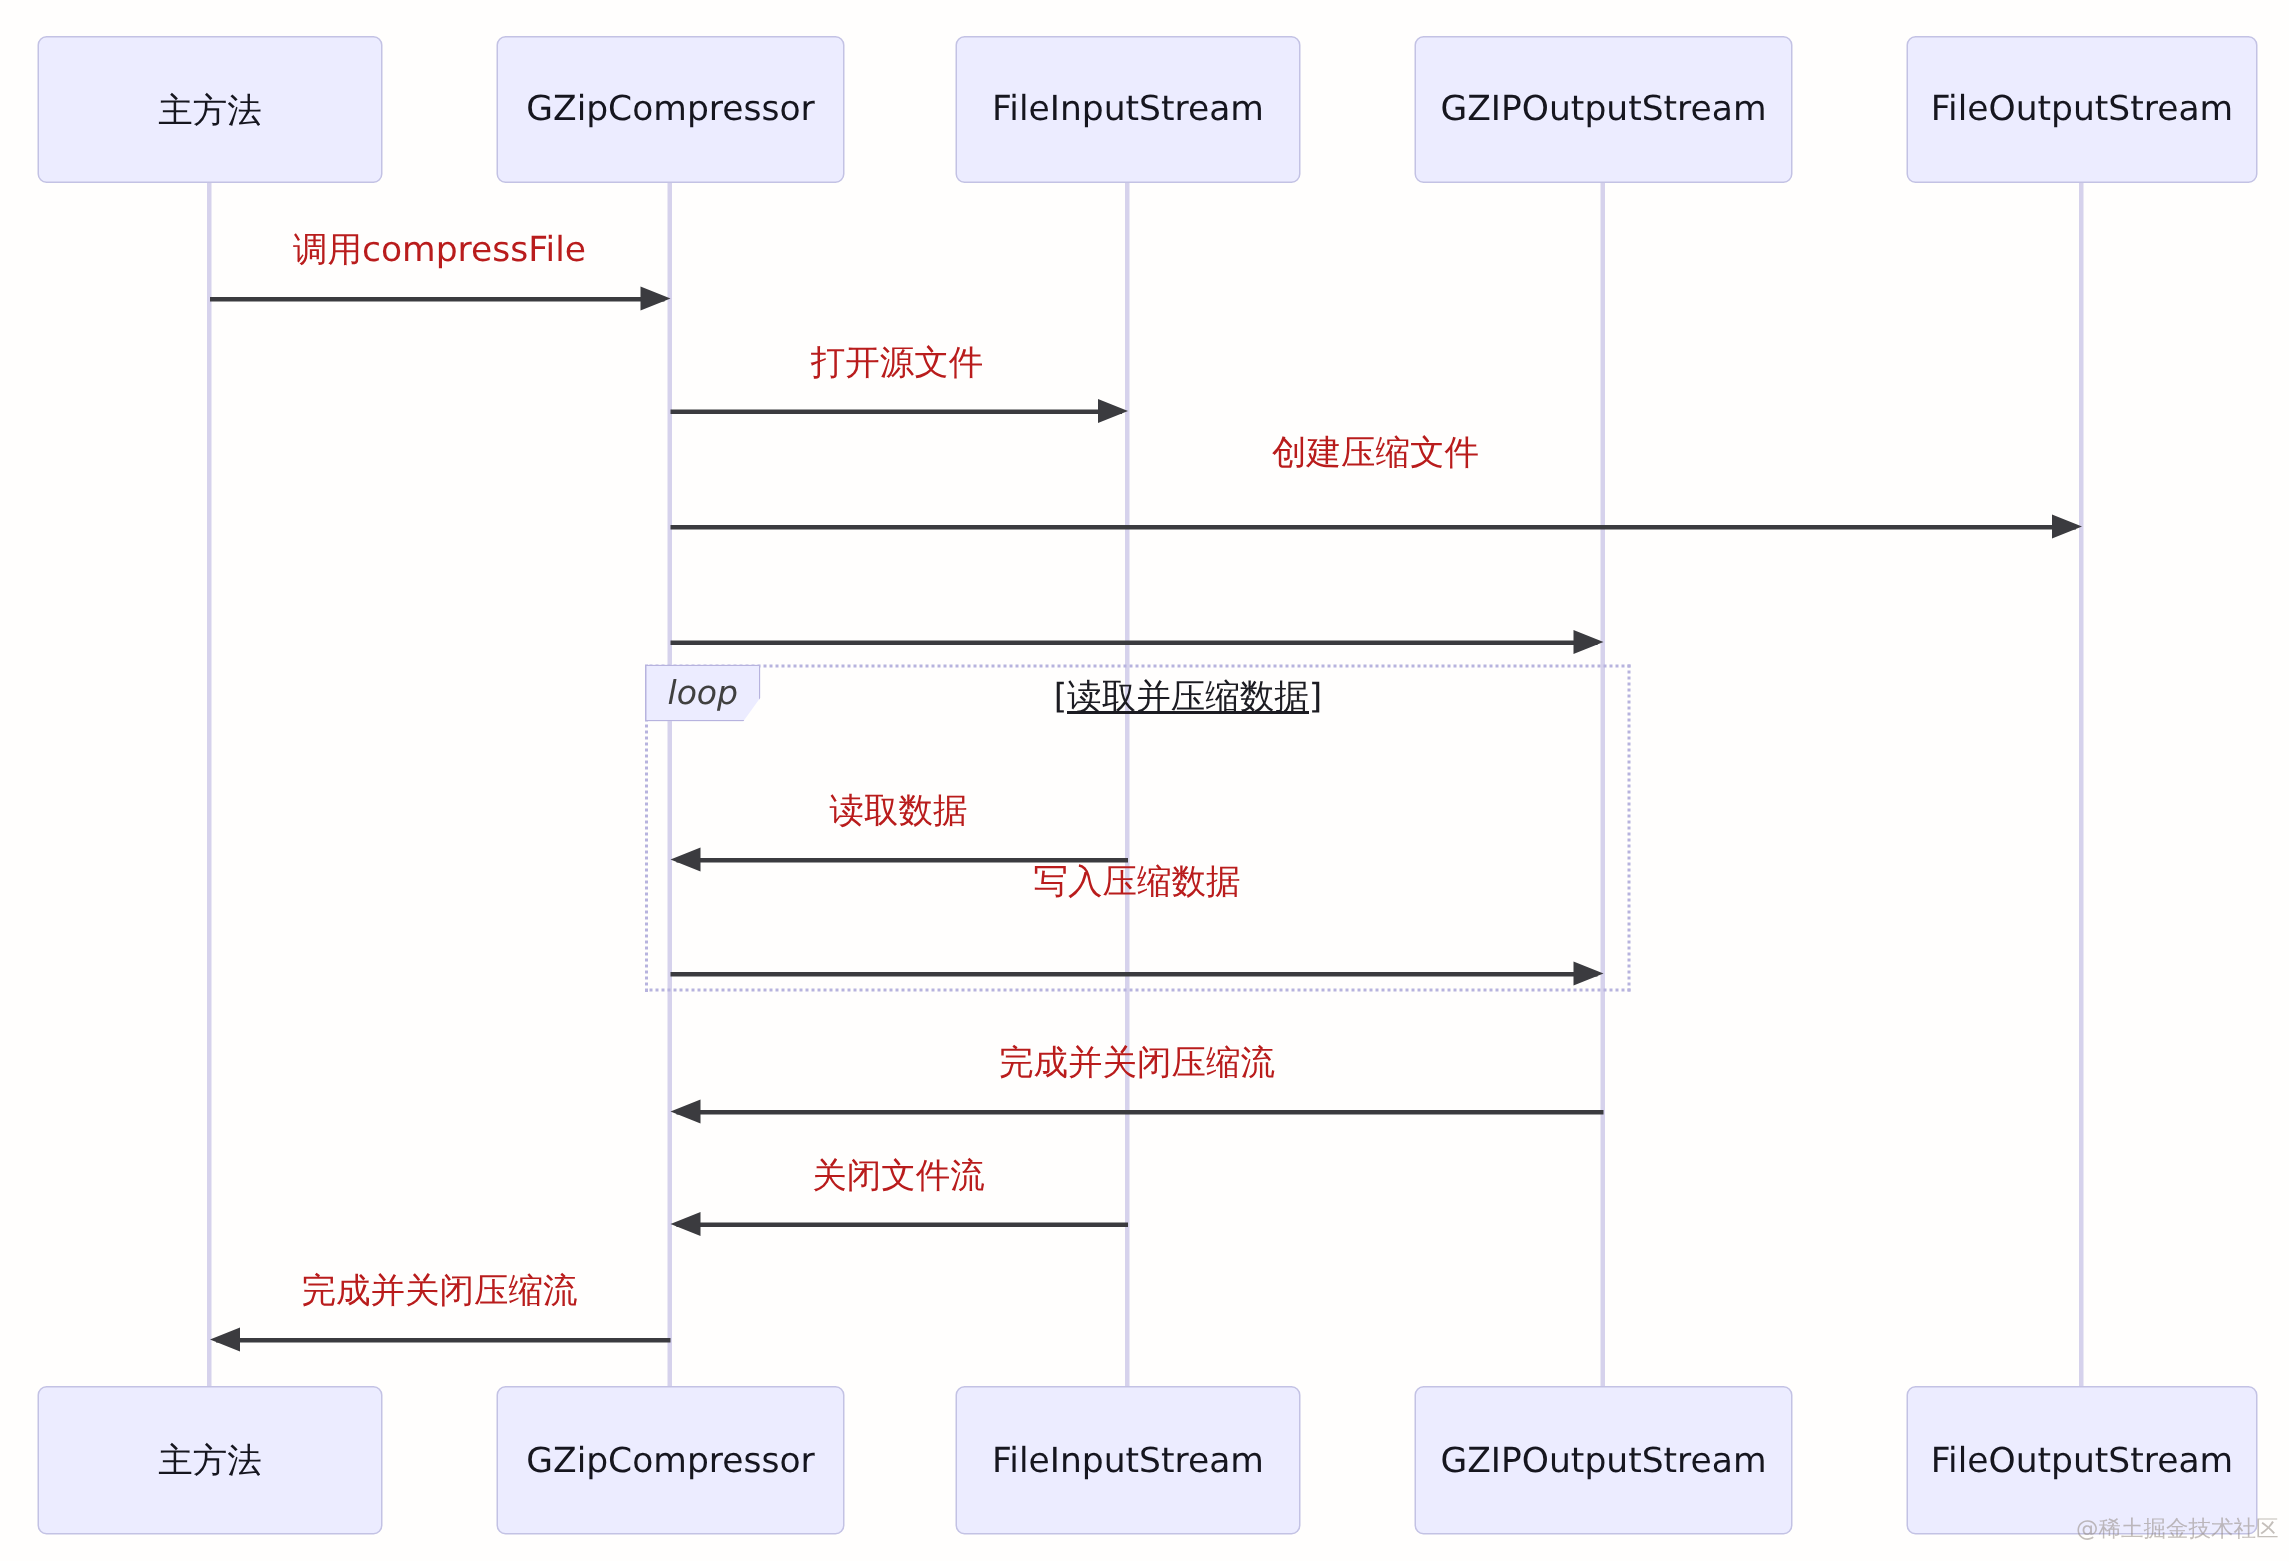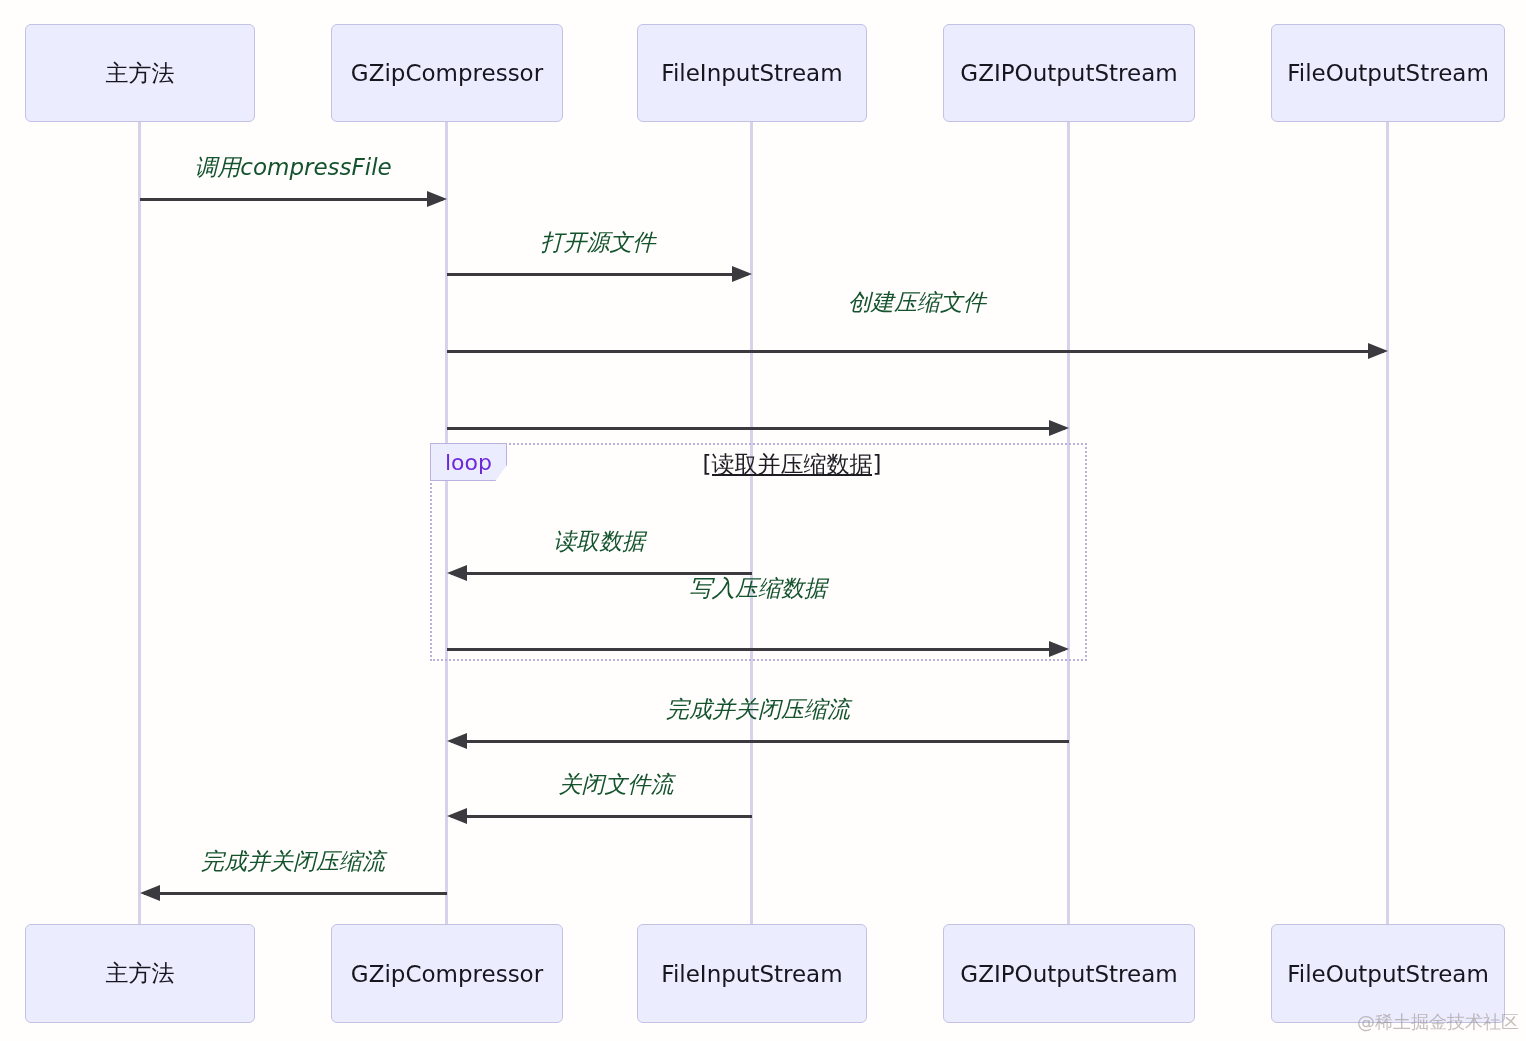--- a/index.html
+++ b/index.html
@@ -31,22 +31,21 @@
     justify-content: center;
     font-size: 23px;
     color: #16161f;
   }
   .msg-label {
     position: absolute;
     transform: translateX(-50%);
     white-space: nowrap;
     font-size: 23px;
     line-height: 28px;
-    color: #14532d;
-    font-style: italic;
+    color: #b91c1c;
   }
   .msg-line {
     position: absolute;
     height: 2.5px;
     background: #3b3b3f;
   }
   .arrowhead { position: absolute; width: 0; height: 0; }
   .arrowhead.right {
     border-top: 8px solid transparent;
     border-bottom: 8px solid transparent;
@@ -69,35 +68,36 @@
     left: 430px; top: 443px;
     width: 77px; height: 38px;
     background: #ECECFF;
     border: 1px solid #b7b3de;
     box-sizing: border-box;
     clip-path: polygon(0 0, 100% 0, 100% 58%, 85% 100%, 0 100%);
     display: flex;
     align-items: center;
     justify-content: center;
     font-size: 22px;
-    color: #6d28d9;
+    color: #404040;
+    font-style: italic;
   }
   .loop-condition {
     position: absolute;
     left: 792px; top: 449px;
     transform: translateX(-50%);
     white-space: nowrap;
     font-size: 23px;
     color: #1c1c22;
     text-decoration: underline;
   }
   .watermark {
     position: absolute;
     right: 7px; top: 1010px;
-    font-size: 18px;
+    font-size: 15px;
     color: rgba(148, 138, 131, 0.55);
     white-space: nowrap;
   }
 </style>
 </head>
 <body>
 
 <div class="stage">
 
   <div class="lifeline" style="left:138px"></div>
@@ -136,21 +136,21 @@
   <div class="arrowhead left" style="left:447px; top:565px"></div>
 
   <div class="msg-label" style="left:758px; top:574px">写入压缩数据</div>
   <div class="msg-line" style="left:447px; top:648px; width:618px"></div>
   <div class="arrowhead right" style="left:1049px; top:641px"></div>
 
   <div class="msg-label" style="left:758px; top:695px">完成并关闭压缩流</div>
   <div class="msg-line" style="left:451px; top:740px; width:618px"></div>
   <div class="arrowhead left" style="left:447px; top:733px"></div>
 
-  <div class="msg-label" style="left:616px; top:770px">关闭文件流</div>
+  <div class="msg-label" style="left:599px; top:770px">关闭文件流</div>
   <div class="msg-line" style="left:451px; top:815px; width:301px"></div>
   <div class="arrowhead left" style="left:447px; top:808px"></div>
 
   <div class="msg-label" style="left:293px; top:847px">完成并关闭压缩流</div>
   <div class="msg-line" style="left:144px; top:892px; width:303px"></div>
   <div class="arrowhead left" style="left:140px; top:885px"></div>
 
   <div class="actor" style="left:25px;   top:924px; width:230px; height:99px">主方法</div>
   <div class="actor" style="left:331px;  top:924px; width:232px; height:99px">GZipCompressor</div>
   <div class="actor" style="left:637px;  top:924px; width:230px; height:99px">FileInputStream</div>

